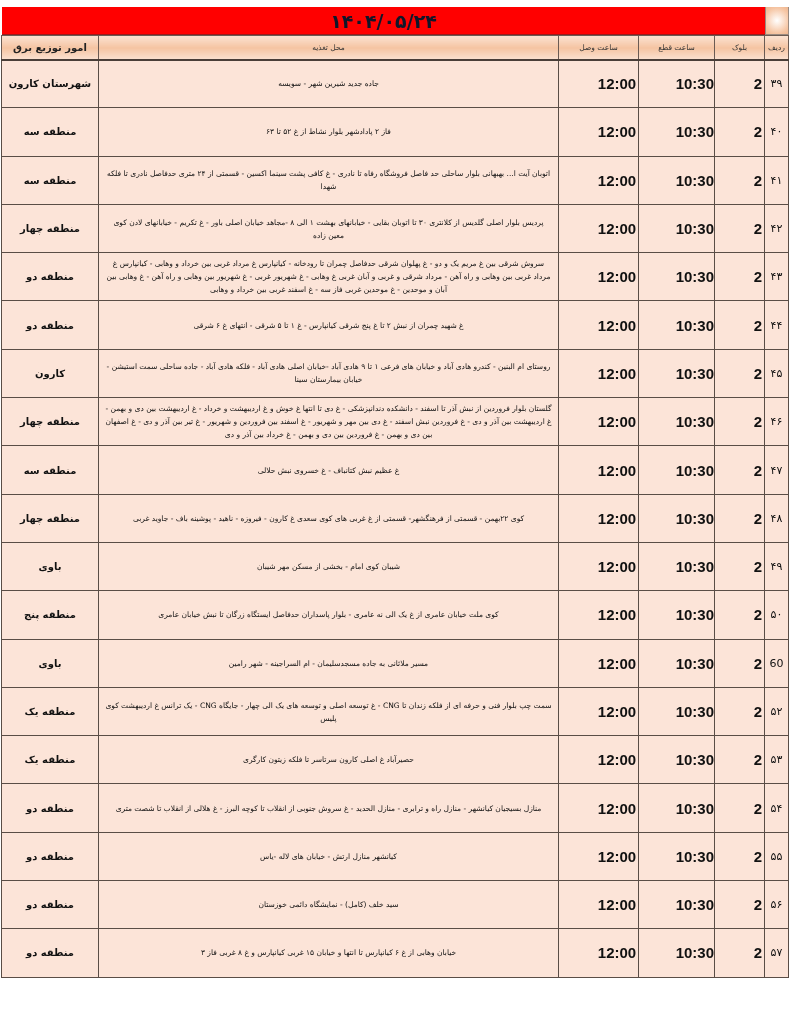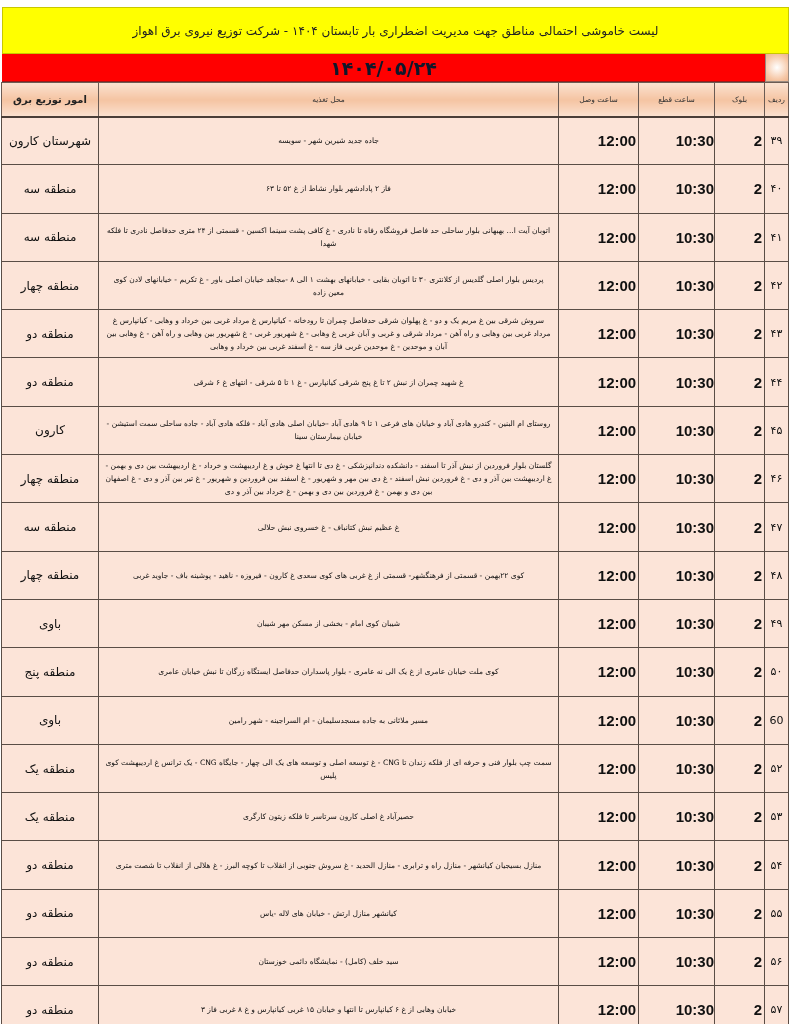--- a/index.html
+++ b/index.html
@@ -41,49 +41,48 @@
       border-bottom: 1px solid #9a1a1a;
     }
 
     table.grid {
       width: 100%;
       border-collapse: collapse;
       table-layout: fixed;
       background: #fce4d8;
     }
     table.grid th {
-      height: 34px;
+      height: 24px;
       font-size: 7.5px;
       font-weight: normal;
       color: #333;
       background: linear-gradient(to bottom, #fbe1d0 0%, #f5c4a2 50%, #fbe1d0 100%);
       border: 1px solid #6b5b53;
       border-bottom: 2px solid #4a3e38;
       text-align: center;
     }
     table.grid th.area-head { font-size: 10px; font-weight: bold; color: #222; }
     table.grid td {
       border: 1px solid #5a4d46;
       border-top: 1.5px solid #4a3e38;
       text-align: center;
       vertical-align: middle;
       color: #111;
     }
     td.num { font-size: 11px; color: #333; }
     td.block, td.time { font-size: 15px; font-weight: bold; font-family: "Liberation Sans", sans-serif; padding-left: 37px; }
     td.loc { font-size: 7.5px; line-height: 13px; padding: 4px 6px; color: #222; }
-    td.area { font-size: 12px; font-weight: normal; color: #111; }
+    td.area { font-size: 10px; font-weight: bold; color: #111; }
 
     tr.r1 td { height: 48.3px; }
   </style>
 </head>
 <body>
 
 <div class="sheet">
-  <div class="title-bar">لیست خاموشی احتمالی مناطق جهت مدیریت اضطراری بار تابستان ۱۴۰۴ - شرکت توزیع نیروی برق اهواز</div>
 
   <div class="date-row">
     <div class="date-corner"></div>
     <div class="date-bar">۱۴۰۴/۰۵/۲۴</div>
   </div>
 
   <table class="grid">
     <colgroup>
       <col style="width:24px">
       <col style="width:50px">

